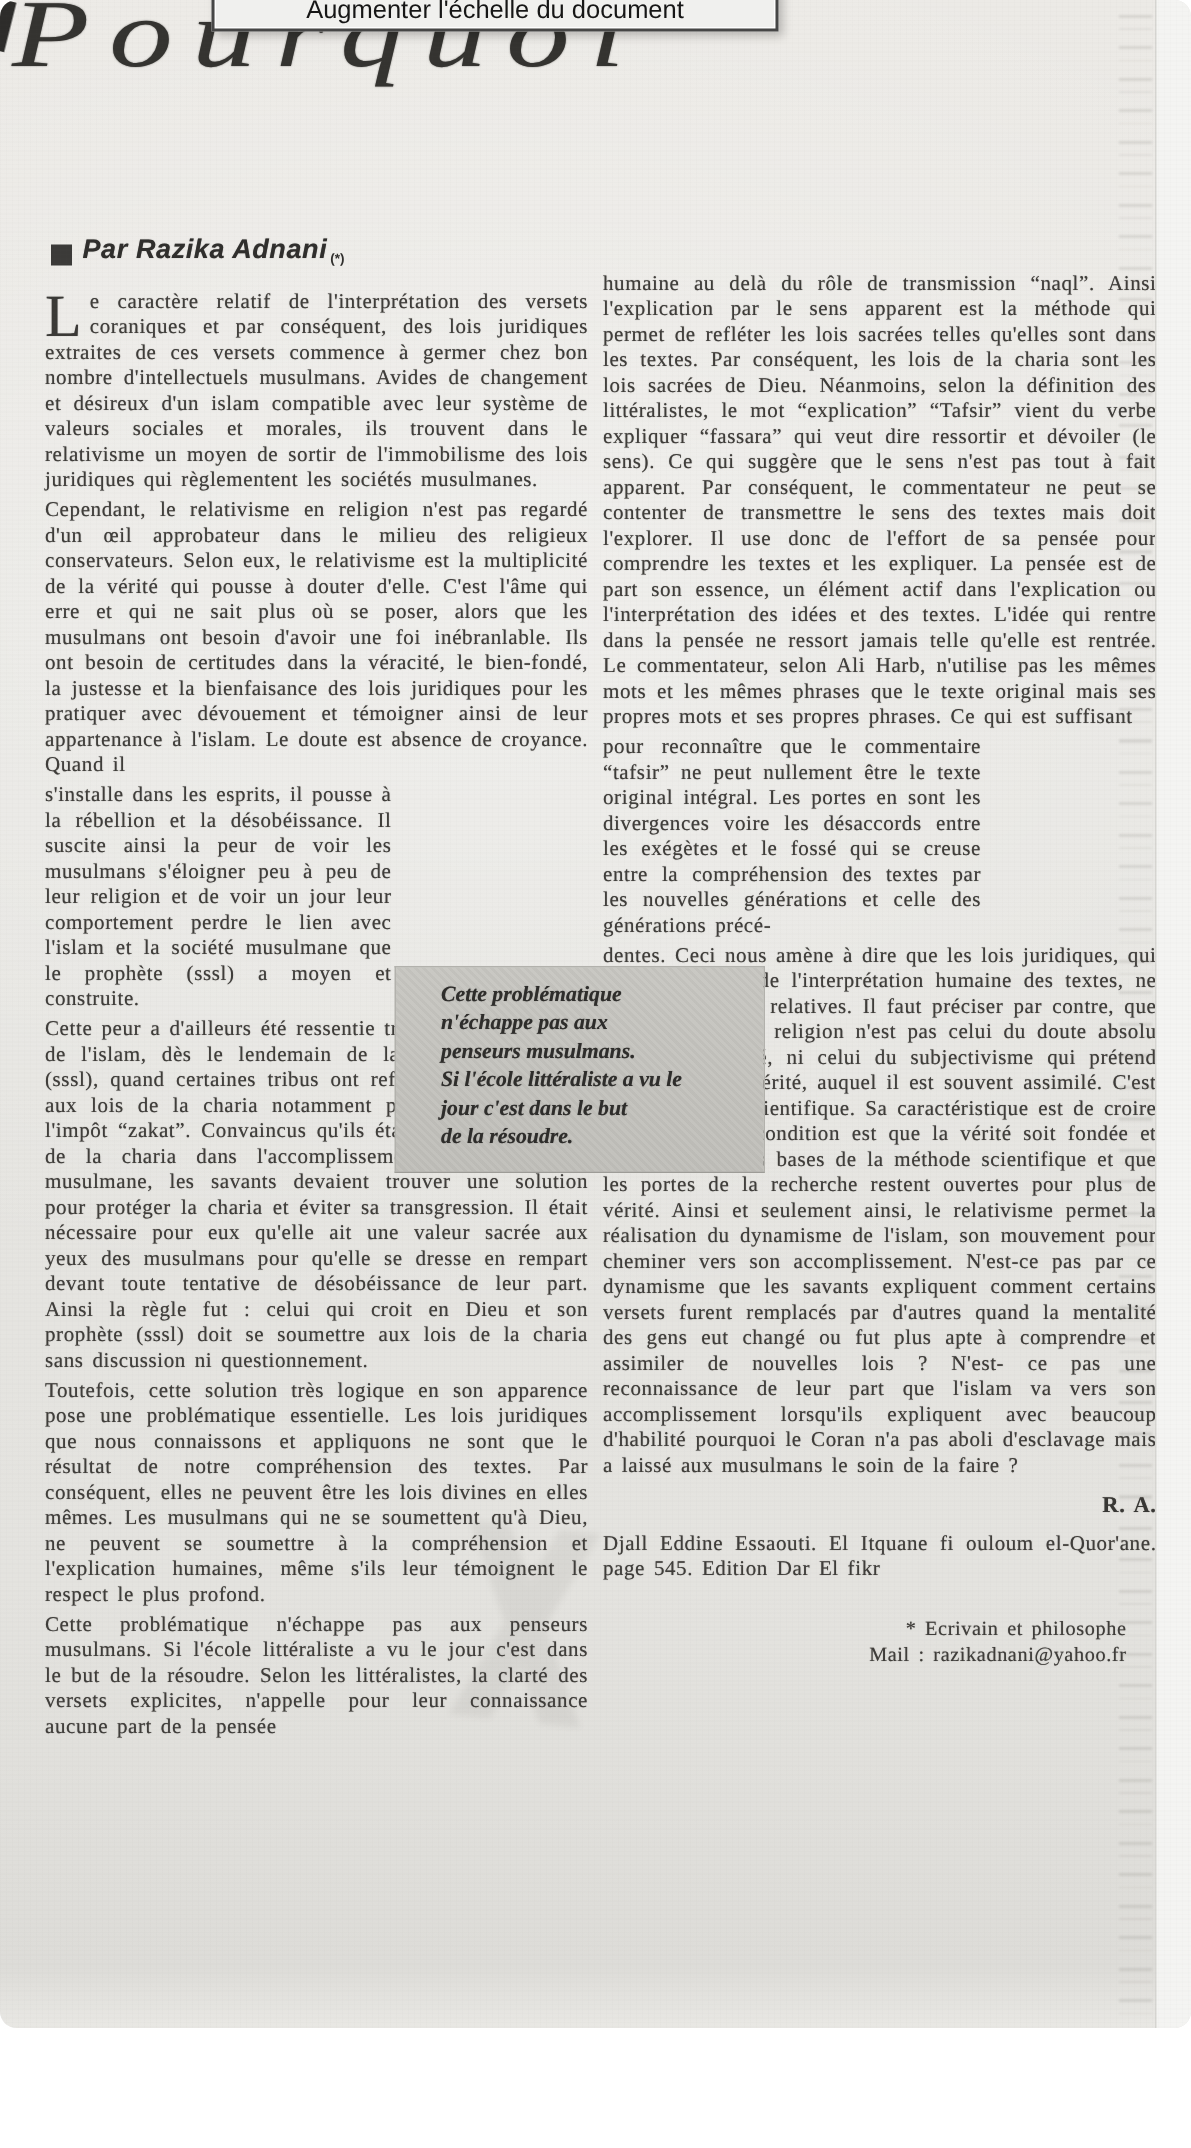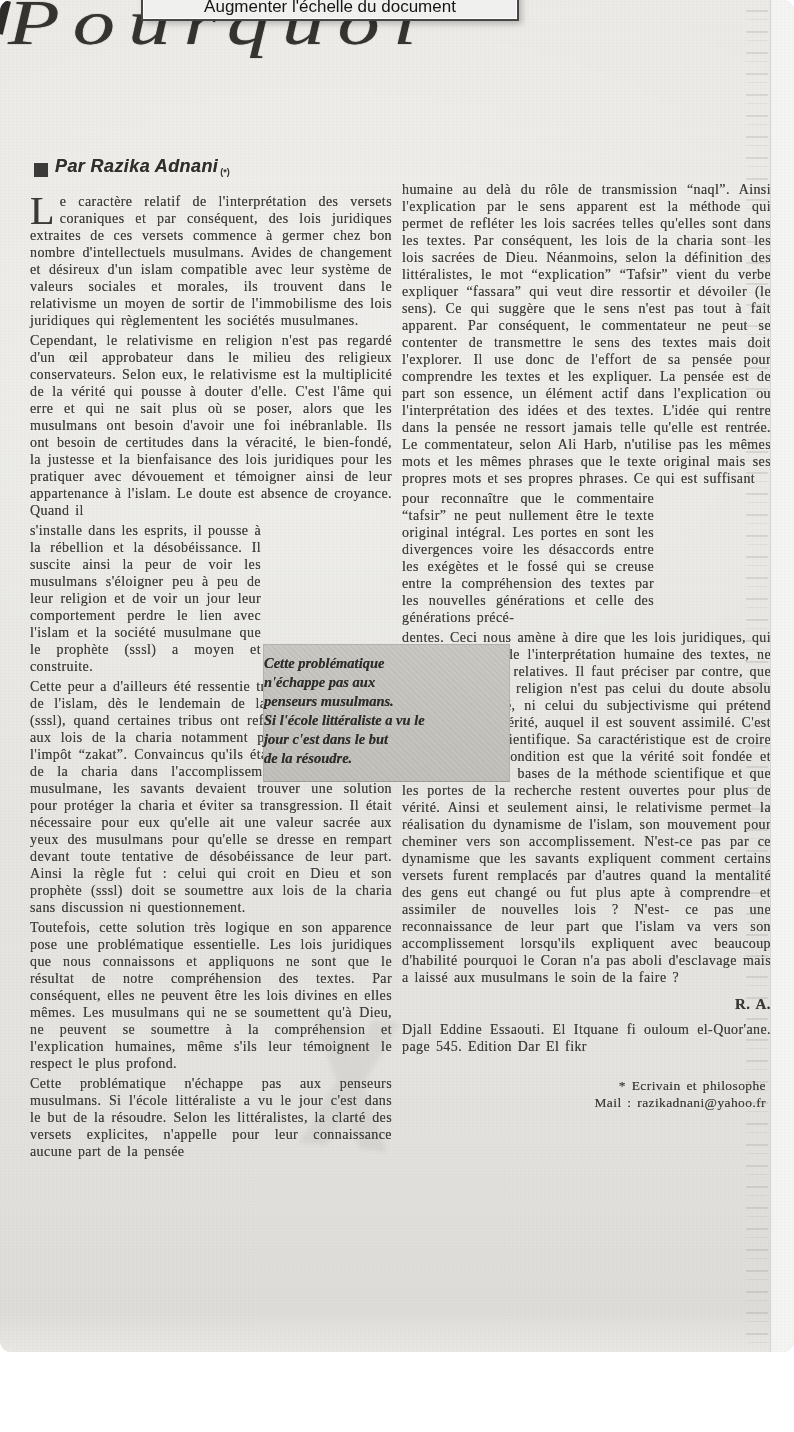--- a/index.html
+++ b/index.html
@@ -68,28 +68,28 @@
   .wrap-right{margin-left:117px;width:252px;}
   .dropcap{float:left;font-size:40px;line-height:31px;padding:2px 5px 0 0;font-weight:400;color:#3a3936;}
 
   
   .pullquote{
     position:absolute;left:263px;top:644px;width:247px;min-height:138px;z-index:6;box-sizing:border-box;
     background:
       repeating-linear-gradient(45deg, rgba(70,68,64,.05) 0 2px, rgba(0,0,0,0) 2px 4px),
       linear-gradient(180deg,#c9c8c3,#c2c1bc);
     border:1px solid #b2b1ac;border-bottom-color:#9d9c97;
-    padding:9px 0;
+    padding:9px 30px;
     font-size:14.5px;line-height:19px;font-weight:700;font-style:italic;color:#2e2d2b;
     white-space:pre-line;text-shadow:0 0 .6px rgba(46,45,43,.65);
   }
 
   .signature{text-align:right;font-weight:700;font-size:15px;padding-right:0;margin:10px 0 8px 0 !important;color:#383734;}
   .reference{margin-top:2px !important;}
-  .footnote{text-align:right;padding-right:5px;margin-top:22px !important;white-space:pre-line;font-size:13.5px;}
+  .footnote{text-align:right;padding-right:20px;margin-top:22px !important;white-space:pre-line;font-size:13.5px;}
 </style>
 </head>
 <body>
 
 <div class="page">
 
   <div class="grain"></div>
   <div class="edge-right"></div>
   <div class="speckles"></div>
   <div class="watermark"></div>

